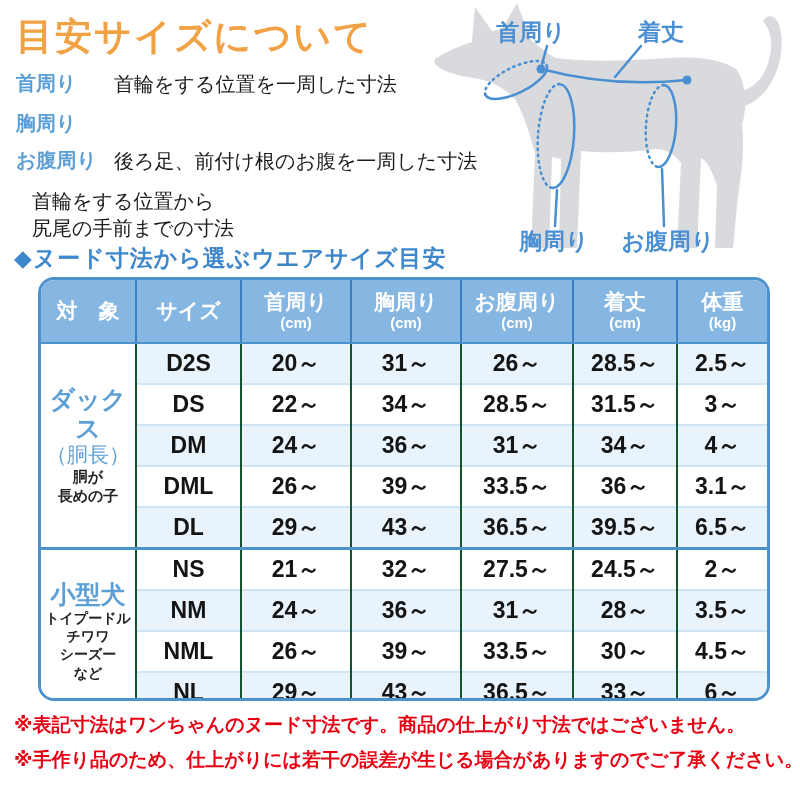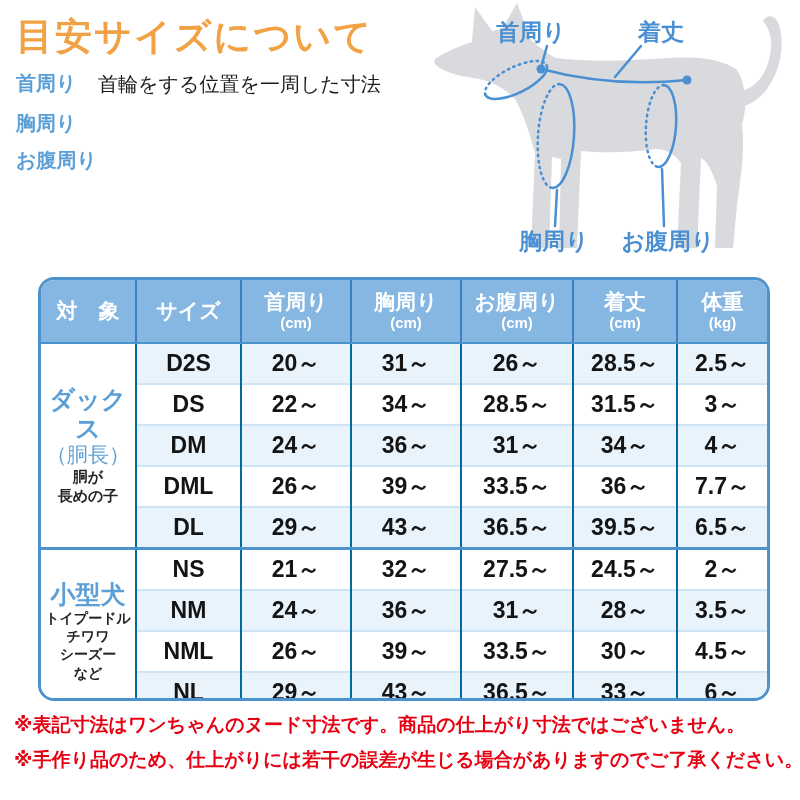--- a/index.html
+++ b/index.html
@@ -8,21 +8,21 @@
     font-family:"Liberation Sans","DejaVu Sans",sans-serif;
   }
   .title{
     position:absolute;left:16px;top:12px;font-size:37px;font-weight:bold;
     color:#F0A244;letter-spacing:2px;
   }
   .defs{position:absolute;left:16px;top:71px;}
   .def-row{display:flex;margin-bottom:13px;}
   .def-term{width:82px;flex-shrink:0;color:#5B9FD6;font-weight:bold;font-size:20px;line-height:1.2;}
   .def-desc{color:#1c1c1c;font-size:20px;line-height:1.35;}
-  .def-desc span{display:block;}
+  .def-desc span{display:block;margin-left:16px;}
   .section-title{
     position:absolute;left:14px;top:243px;font-size:23px;font-weight:bold;color:#3D87CC;
     letter-spacing:1px;
   }
   .diagram{position:absolute;left:428px;top:0px;width:372px;height:262px;}
   .dog-label{font-size:23px;font-weight:bold;fill:#4A8FD2;}
 
   .table-wrap{
     position:absolute;left:38px;top:277px;width:732px;height:424px;
     border:3px solid #4C92CC;border-radius:16px;overflow:hidden;box-sizing:border-box;
@@ -31,21 +31,21 @@
   table.size{width:100%;height:100%;border-collapse:collapse;table-layout:fixed;}
   table.size th{
     background:#85B7E2;color:#fff;font-weight:bold;font-size:21px;line-height:1.15;
     border-left:2px solid #3D7EC0;border-bottom:2px solid #4C92CC;height:62px;
     vertical-align:middle;padding:0;
   }
   table.size th:first-child{border-left:none;}
   table.size th .unit{display:block;font-size:15px;font-weight:bold;}
   table.size td{
     text-align:center;vertical-align:middle;font-size:23px;font-weight:bold;color:#141414;
-    border-left:2px solid #0369a1;height:39px;padding:0;
+    border-left:2px solid #14532d;height:39px;padding:0;
   }
   table.size td.group{background:#fff;border-left:none;}
   tr.alt td{background:#E8F3FB;}
   tr.alt td.group, tr td.group{background:#fff;}
   table.size tr + tr td{border-top:2px solid #CFE4F5;}
   table.size tr.divider td{border-top:3px solid #4C92CC;}
   .g-main{color:#5B9FD6;font-size:25px;font-weight:bold;line-height:1.15;display:block;}
   .g-sub{color:#5B9FD6;font-size:21px;font-weight:normal;line-height:1.15;display:block;}
   .g-note{color:#222;font-size:15px;font-weight:bold;line-height:1.3;display:block;}
   .g-note2{color:#222;font-size:14px;font-weight:bold;line-height:1.3;display:block;}
@@ -64,22 +64,29 @@
       <div class="def-term">首周り</div>
       <div class="def-desc">
           <span>首輪をする位置を一周した寸法</span>
         </div>
     </div>
     <div class="def-row">
       <div class="def-term">胸周り</div>
     </div>
     <div class="def-row">
       <div class="def-term">お腹周り</div>
-    </div>
-    <div class="def-row">
+      <div class="def-desc">
+          <span>後ろ足、前付け根のお腹を一周した寸法</span>
+        </div>
+    </div>
+    <div class="def-row">
+      <div class="def-desc">
+        <span>首輪をする位置から</span>
+        <span>尻尾の手前までの寸法</span>
+      </div>
     </div>
   </div>
 
   <svg class="diagram" viewBox="0 0 372 262">
     <path fill="#D8DADD" d="
       M 10,57 C 22,50 34,45 44,42 L 47,7 L 64,31 L 74,29 L 89,3 L 103,40
       C 113,48 120,54 128,58 C 165,63 205,60 242,58 C 272,56 296,60 309,70
       C 313,76 315,82 316,90 C 331,85 341,70 343,48 C 344,38 341,28 335,21
       C 340,13 348,16 351,25 C 357,44 353,70 339,89 C 332,98 325,103 317,106
       C 317,112 316,118 314,124 C 317,152 313,175 309,205 L 305,248 L 287,248
@@ -107,20 +114,21 @@
       <path d="M 234,169 L 236,226"></path>
     </g>
     <circle cx="113" cy="69" r="4.5" fill="#4A8FD2"></circle>
     <circle cx="259" cy="80" r="4.5" fill="#4A8FD2"></circle>
     <text class="dog-label" x="103" y="40" text-anchor="middle">首周り</text>
     <text class="dog-label" x="233" y="40" text-anchor="middle">着丈</text>
     <text class="dog-label" x="126" y="249" text-anchor="middle">胸周り</text>
     <text class="dog-label" x="240" y="249" text-anchor="middle">お腹周り</text>
   </svg>
 
+  <div class="section-title">◆ヌード寸法から選ぶウエアサイズ目安</div>
 
   <div class="table-wrap">
     <table class="size">
       <colgroup>
         <col style="width:95px">
           <col style="width:105px">
           <col style="width:110px">
         <col style="width:110px">
           <col style="width:112px">
           <col style="width:104px">
@@ -166,21 +174,21 @@
         <td>31～</td>
         <td>34～</td>
         <td>4～</td>
       </tr>
       <tr>
         <td>DML</td>
         <td>26～</td>
         <td>39～</td>
         <td>33.5～</td>
         <td>36～</td>
-        <td>7.7～</td>
+        <td>3.1～</td>
       </tr>
       <tr class="alt">
         <td>DL</td>
         <td>29～</td>
         <td>43～</td>
         <td>36.5～</td>
         <td>39.5～</td>
         <td>6.5～</td>
       </tr>
 

